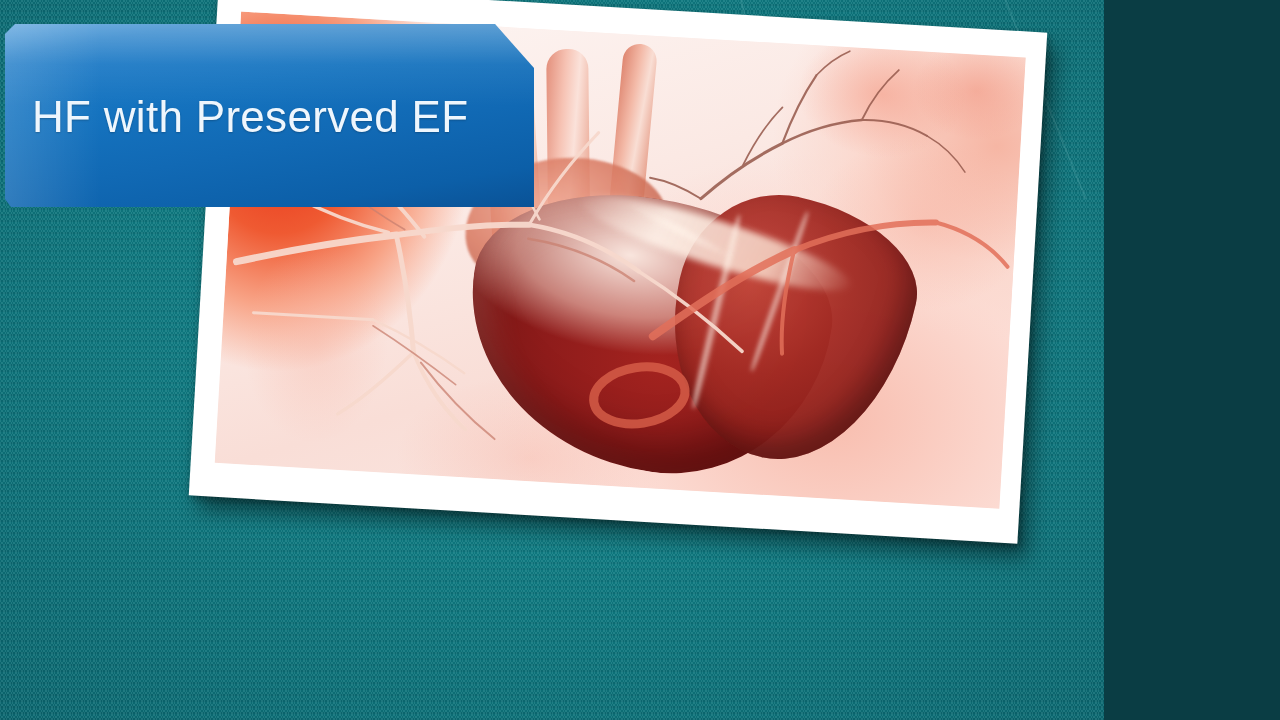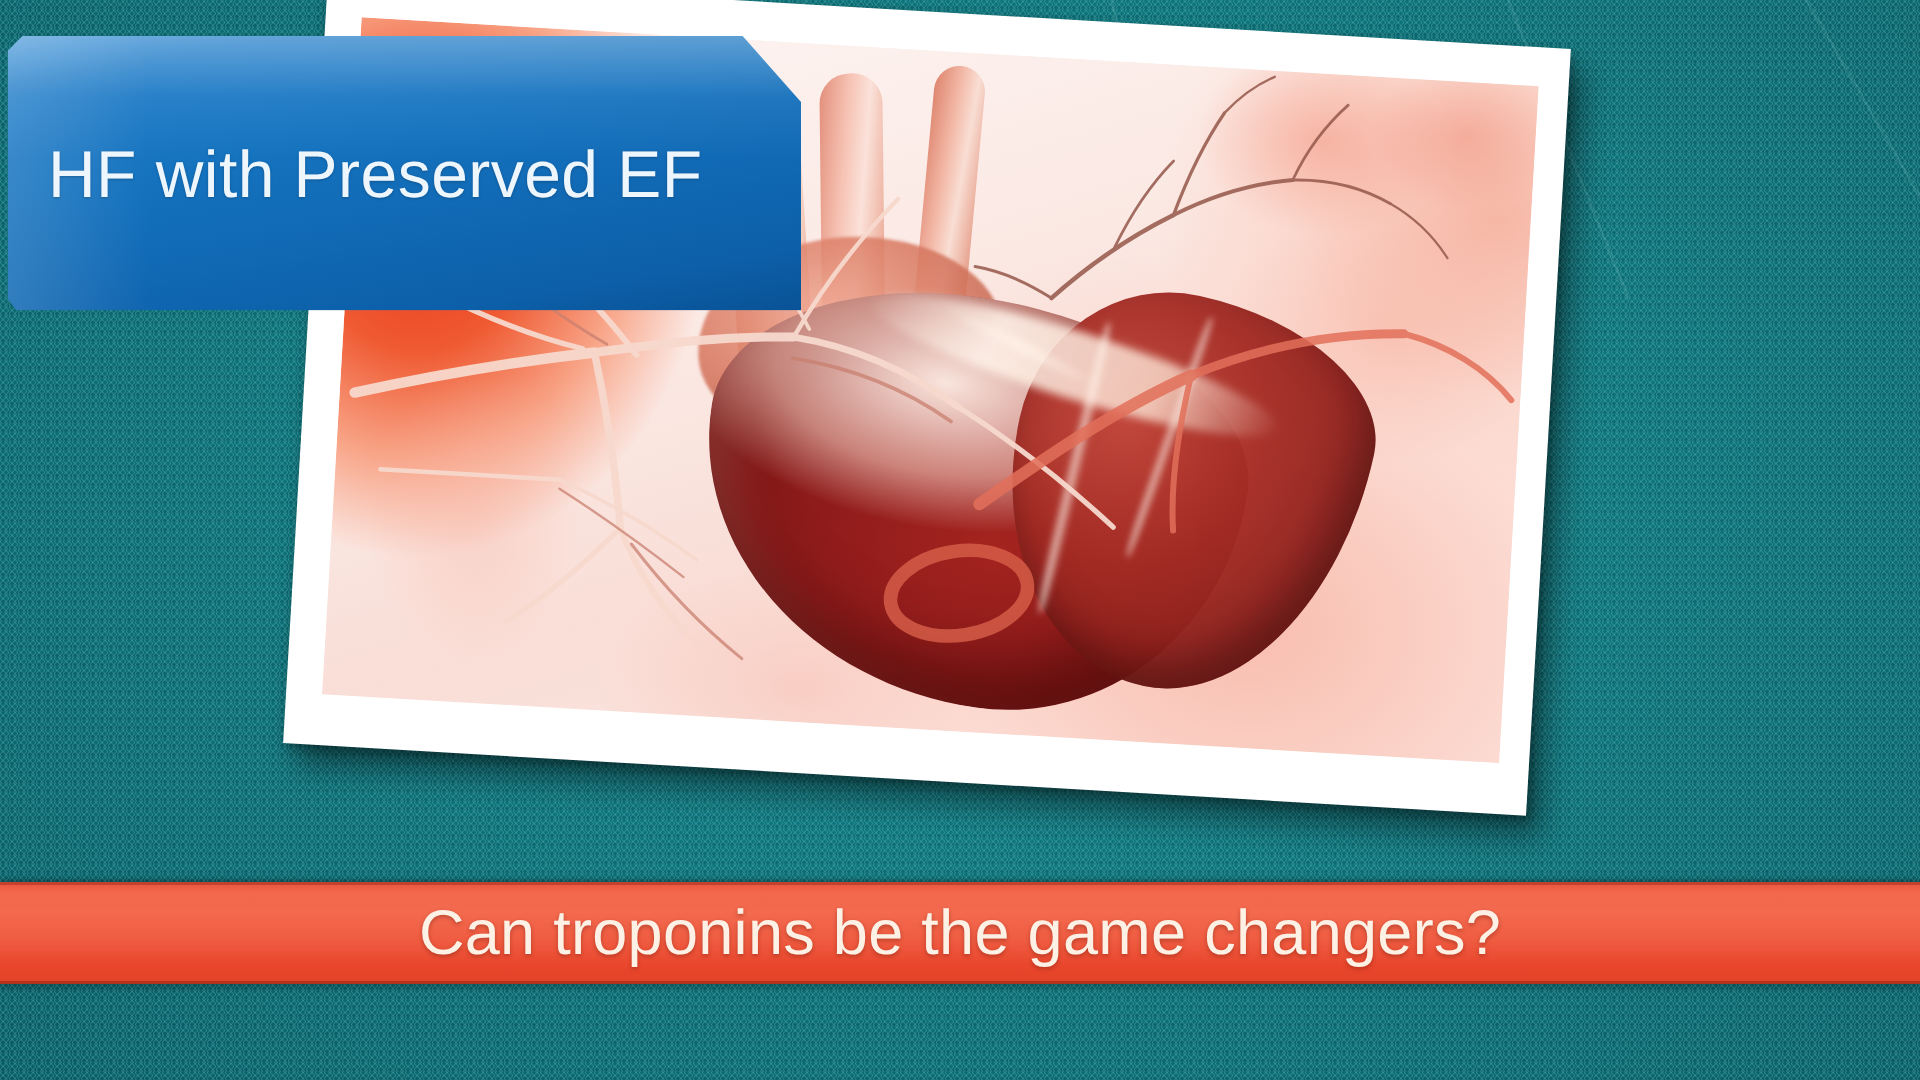--- a/index.html
+++ b/index.html
@@ -2,21 +2,21 @@
 <html><head>
 <meta charset="utf-8">
 <style>
   html, body {
     margin: 0;
     padding: 0;
     background: #0a3d44;
   }
   #slide {
     position: relative;
-    width: 1280px;
+    width: 1104px;
     height: 720px;
     overflow: hidden;
     font-family: "Liberation Sans", sans-serif;
     background: #0d7077;
   }
 
   
   .bg-base {
     position: absolute;
     inset: 0;
@@ -373,17 +373,14 @@
         </svg>
 
       </div>
     </div>
   </div>
 
   <div class="title-banner"></div>
   <div class="title-banner-gloss"></div>
   <div class="title-text">HF with Preserved EF</div>
 
-  <div class="sub-banner">
-    <div class="sub-text">Can troponins be the game changers?</div>
-  </div>
 
 </div>
 
 </body></html>

